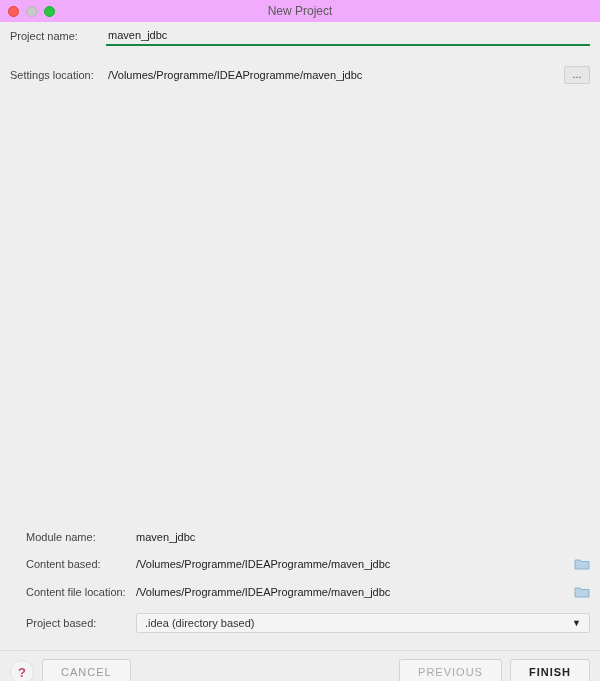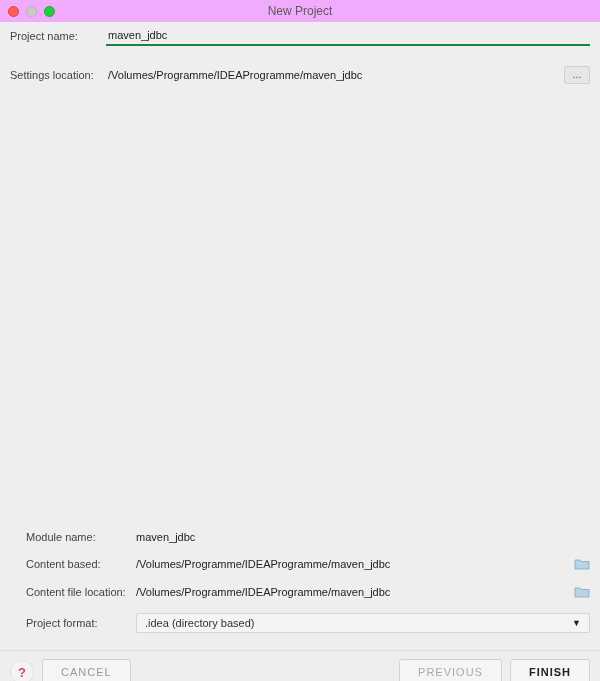--- a/index.html
+++ b/index.html
@@ -228,21 +228,21 @@
     <div class="ms-label">Content file location:</div>
     <div class="ms-value">/Volumes/Programme/IDEAProgramme/maven_jdbc</div>
     <span class="folder-icon">
       <svg viewBox="0 0 16 14" width="16" height="14">
           <path d="M1 3 h5 l1.5 1.5 H15 V12 H1 Z" fill="#b9d3e6" stroke="#7ca8c5" stroke-width="0.8"></path>
         </svg>
     </span>
   </div>
 
   <div class="ms-row">
-    <div class="ms-label">Project format:</div>
+    <div class="ms-label">Project based:</div>
     <div class="select-box">
       <span>.idea (directory based)</span>
       <span class="select-caret">▼</span>
     </div>
   </div>
 
 </div>
 
 <div class="footer-sep"></div>
 

